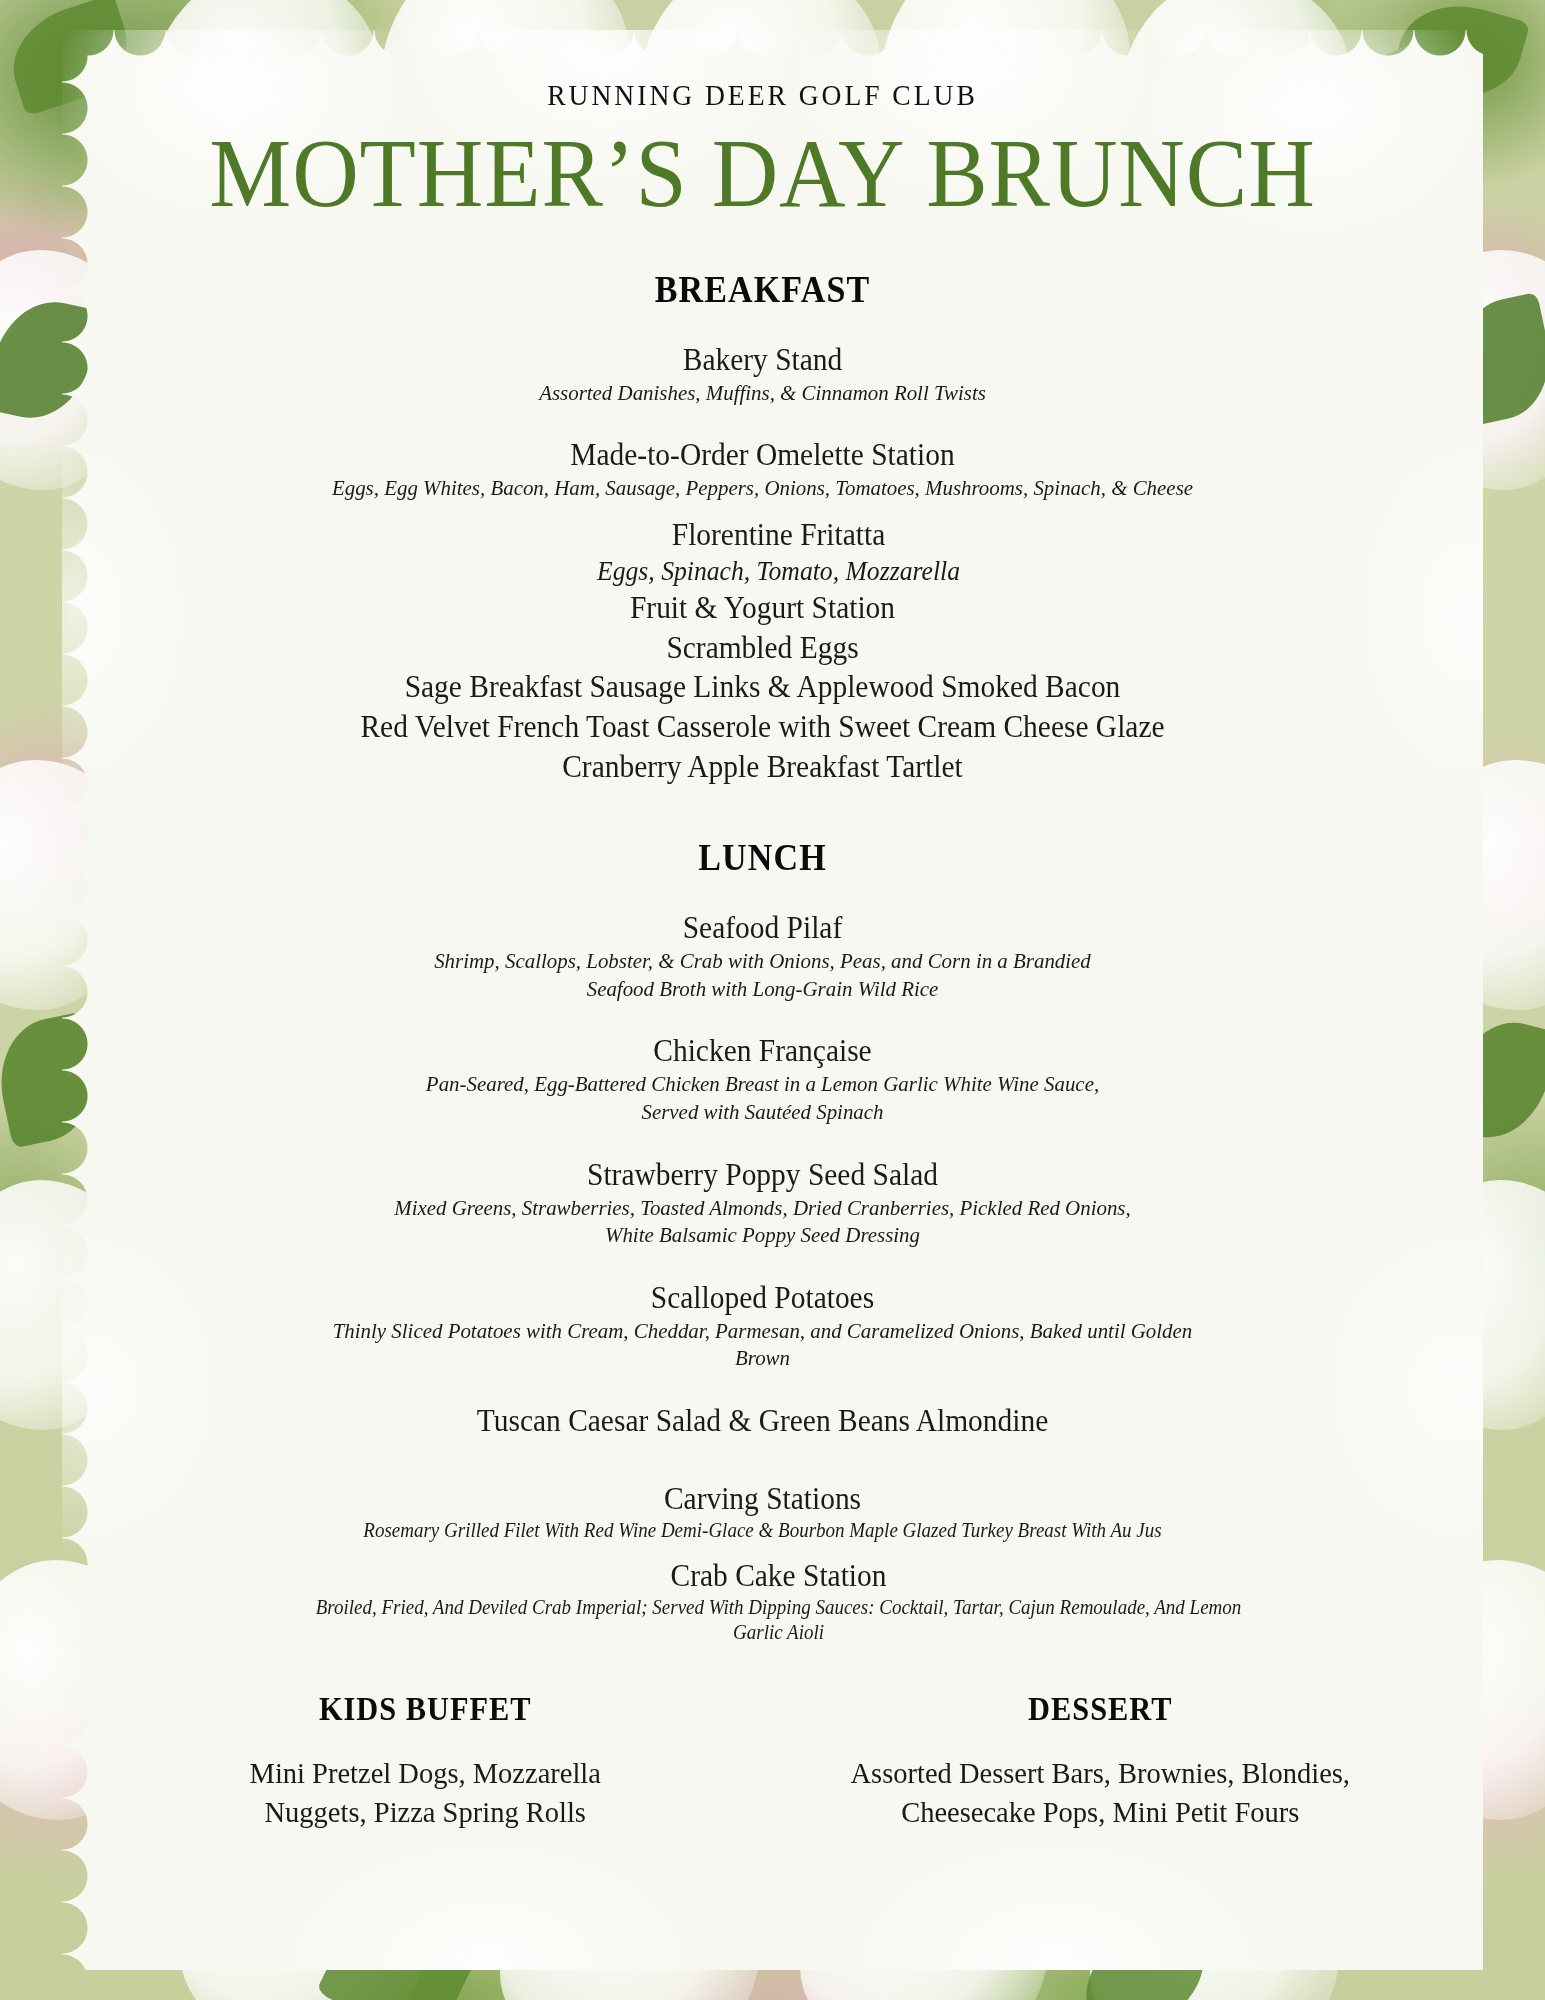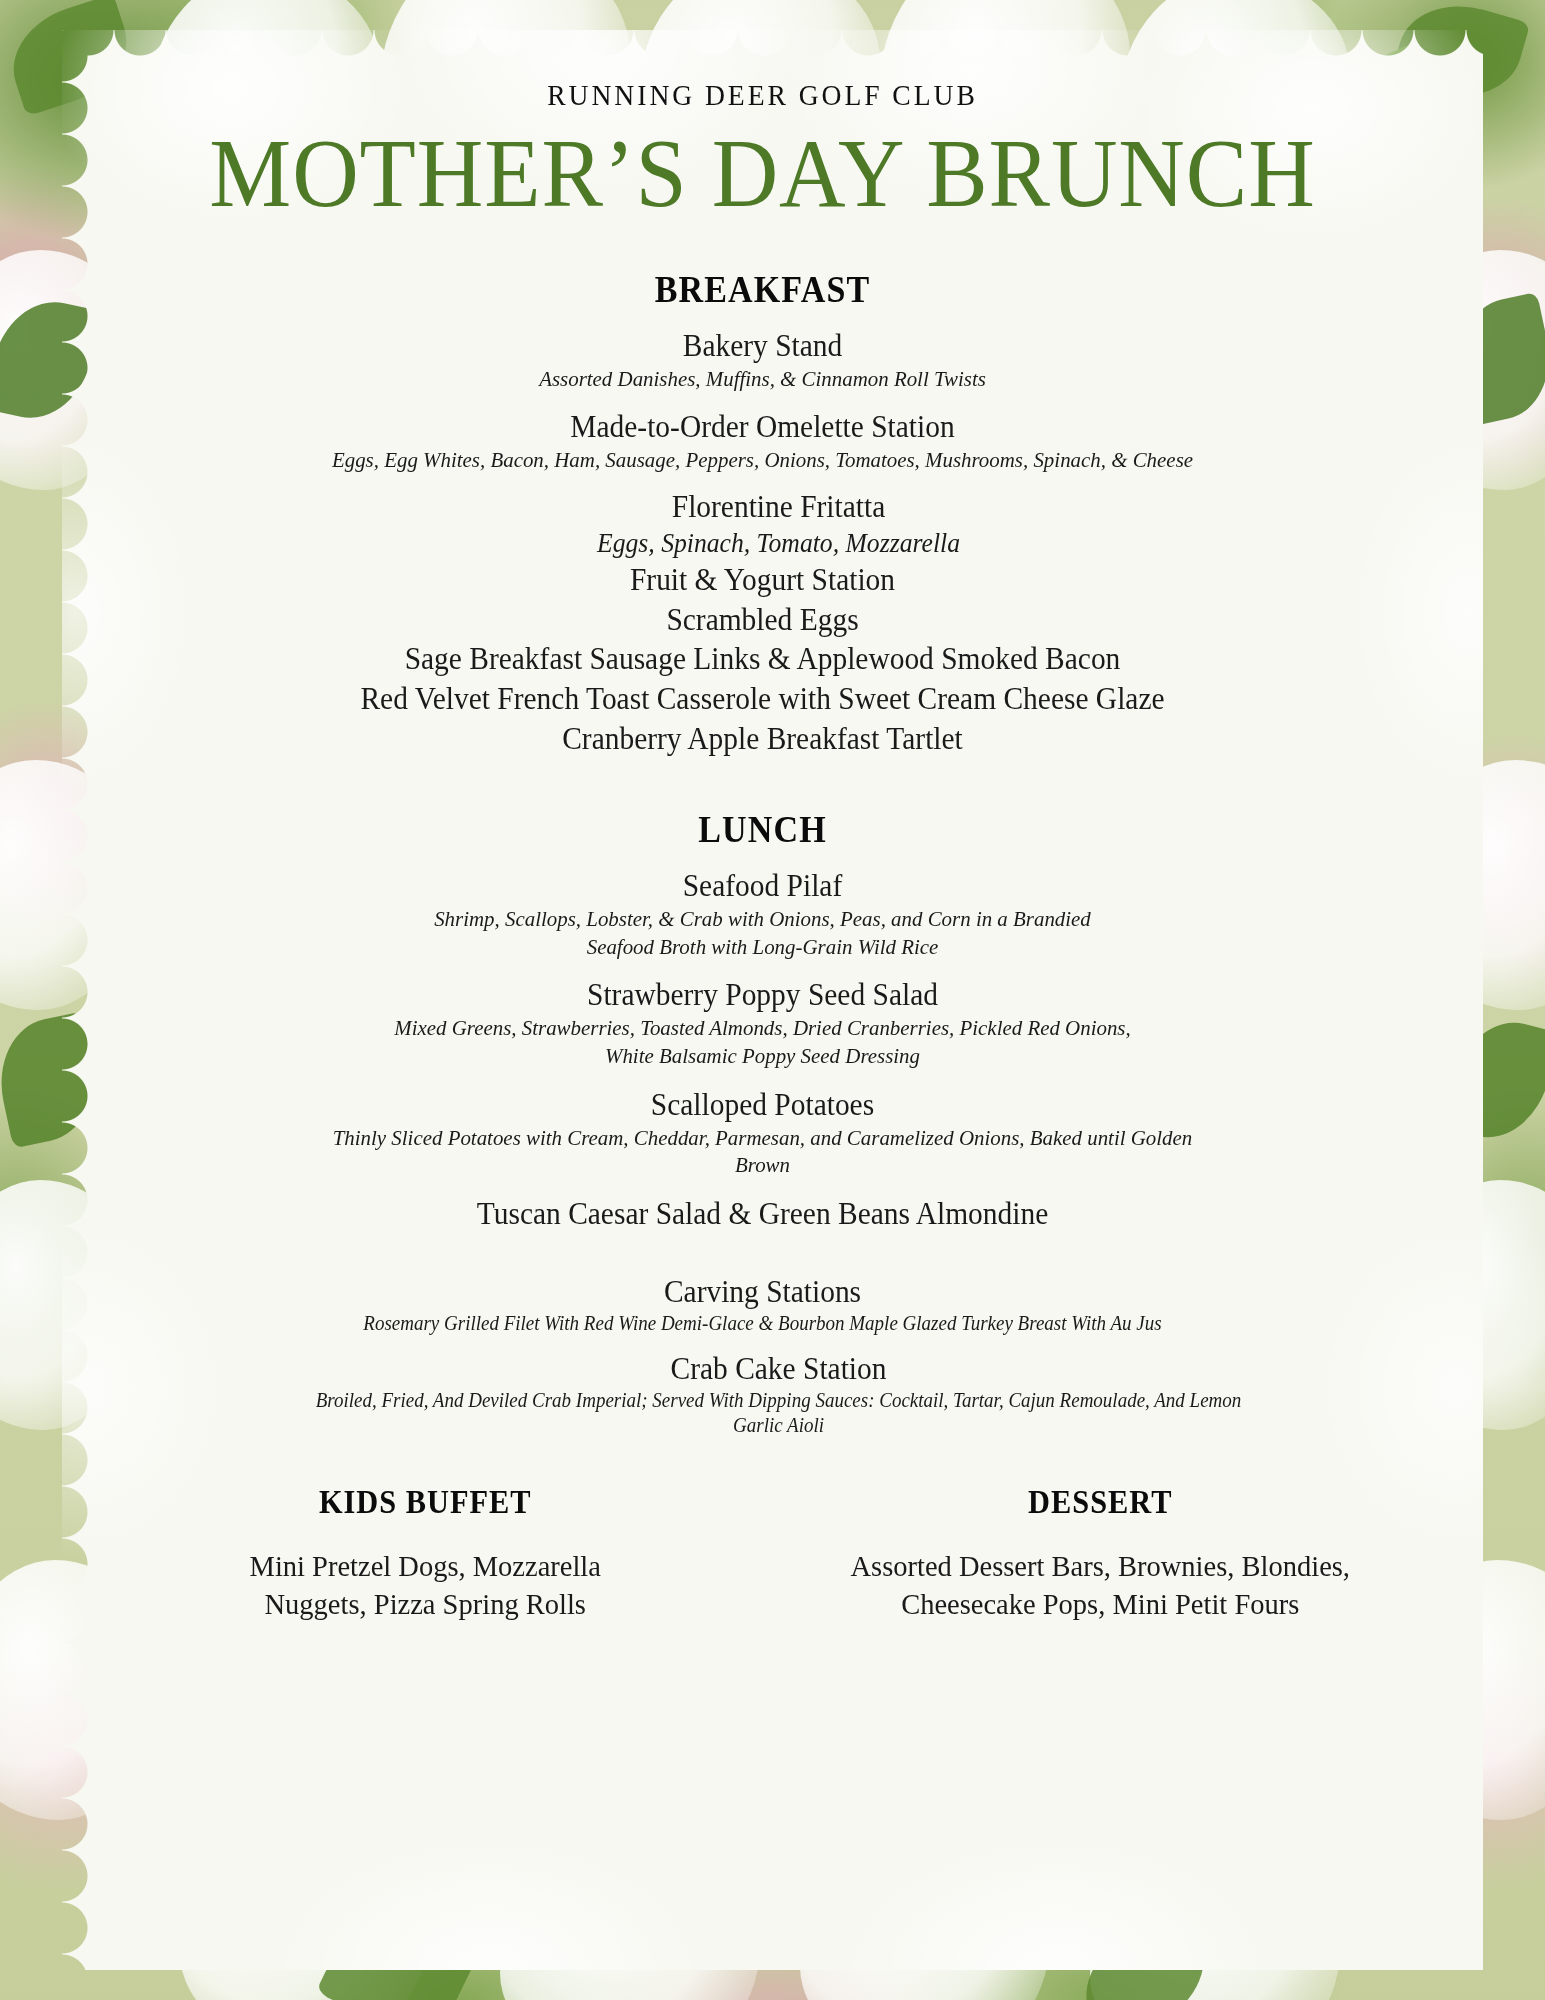--- a/index.html
+++ b/index.html
@@ -140,21 +140,21 @@
   }
   .desc {
     font-size: 22px;
     font-style: italic;
     line-height: 1.26;
     color: #1a1a1a;
     transform: scaleX(.95);
   }
   .desc.big { font-size: 27px; }
   .desc.small { font-size: 20px; }
-  .block { margin-top: 16px; }
+  .block { margin-top: 30px; }
   .block.tight { margin-top: 14px; padding-left: 32px; }
   .list-block { }
   .list-block .item { line-height: 1.28; }
 
   
   .cols {
     display: flex;
     margin-top: 46px;
     padding: 0 54px;
     gap: 36px;
@@ -243,20 +243,25 @@
     </div>
 
     <div class="section-head" id="sec-lunch-head">LUNCH</div>
 
     <div class="block">
       <div class="item">Seafood Pilaf</div>
       <div class="desc">Shrimp, Scallops, Lobster, &amp; Crab with Onions, Peas, and Corn in a Brandied</div>
       <div class="desc">Seafood Broth with Long-Grain Wild Rice</div>
     </div>
 
+    <div class="block">
+      <div class="item">Chicken Française</div>
+      <div class="desc">Pan-Seared, Egg-Battered Chicken Breast in a Lemon Garlic White Wine Sauce,</div>
+      <div class="desc">Served with Sautéed Spinach</div>
+    </div>
 
     <div class="block">
       <div class="item">Strawberry Poppy Seed Salad</div>
       <div class="desc">Mixed Greens, Strawberries, Toasted Almonds, Dried Cranberries, Pickled Red Onions,</div>
       <div class="desc">White Balsamic Poppy Seed Dressing</div>
     </div>
 
     <div class="block">
       <div class="item">Scalloped Potatoes</div>
       <div class="desc">Thinly Sliced Potatoes with Cream, Cheddar, Parmesan, and Caramelized Onions, Baked until Golden</div>

